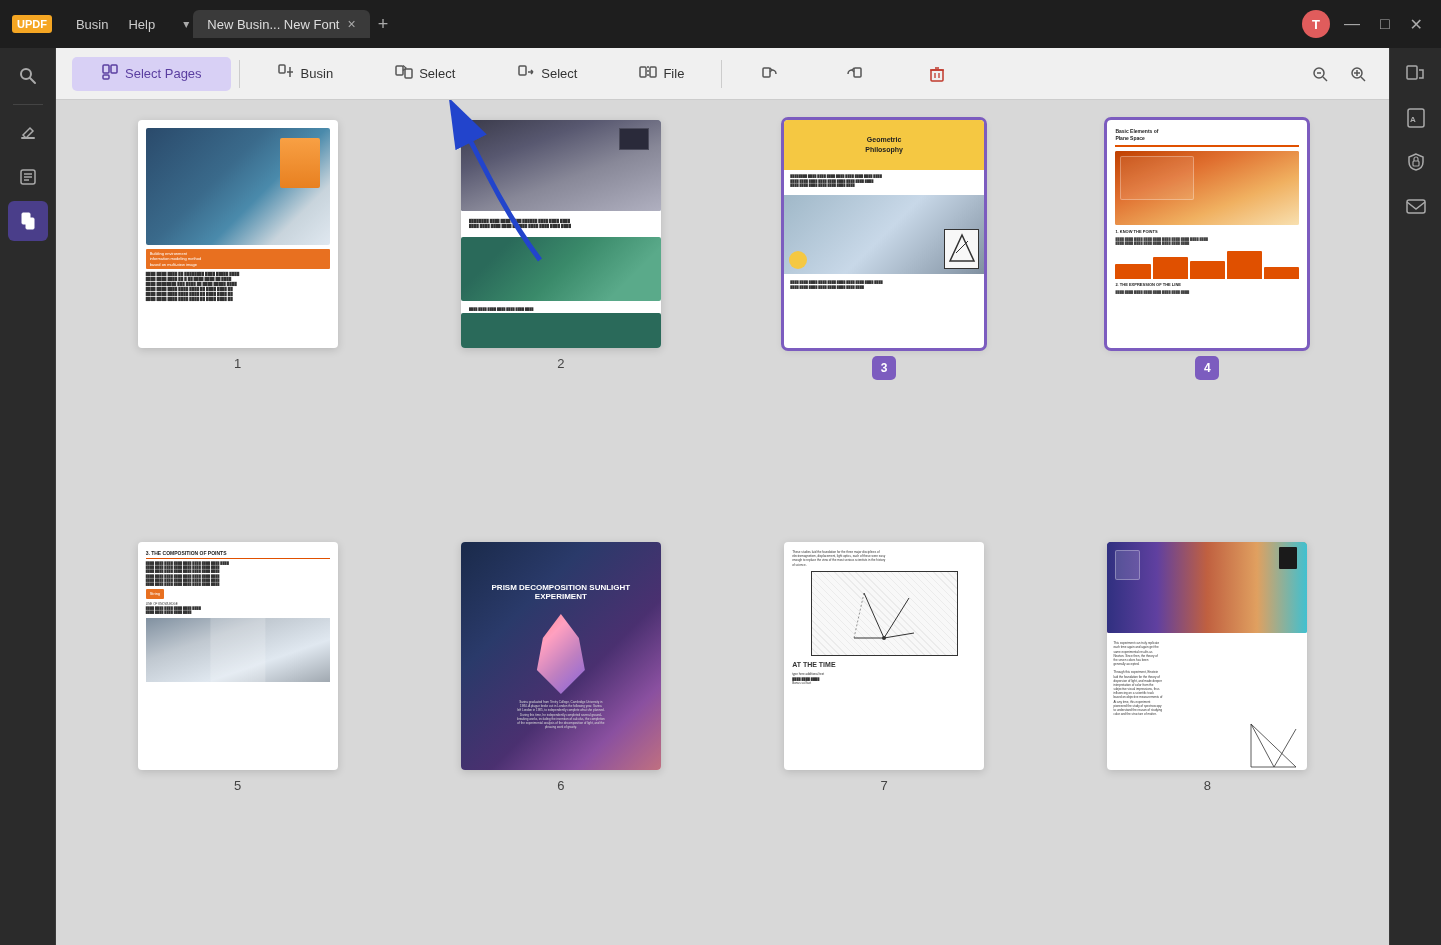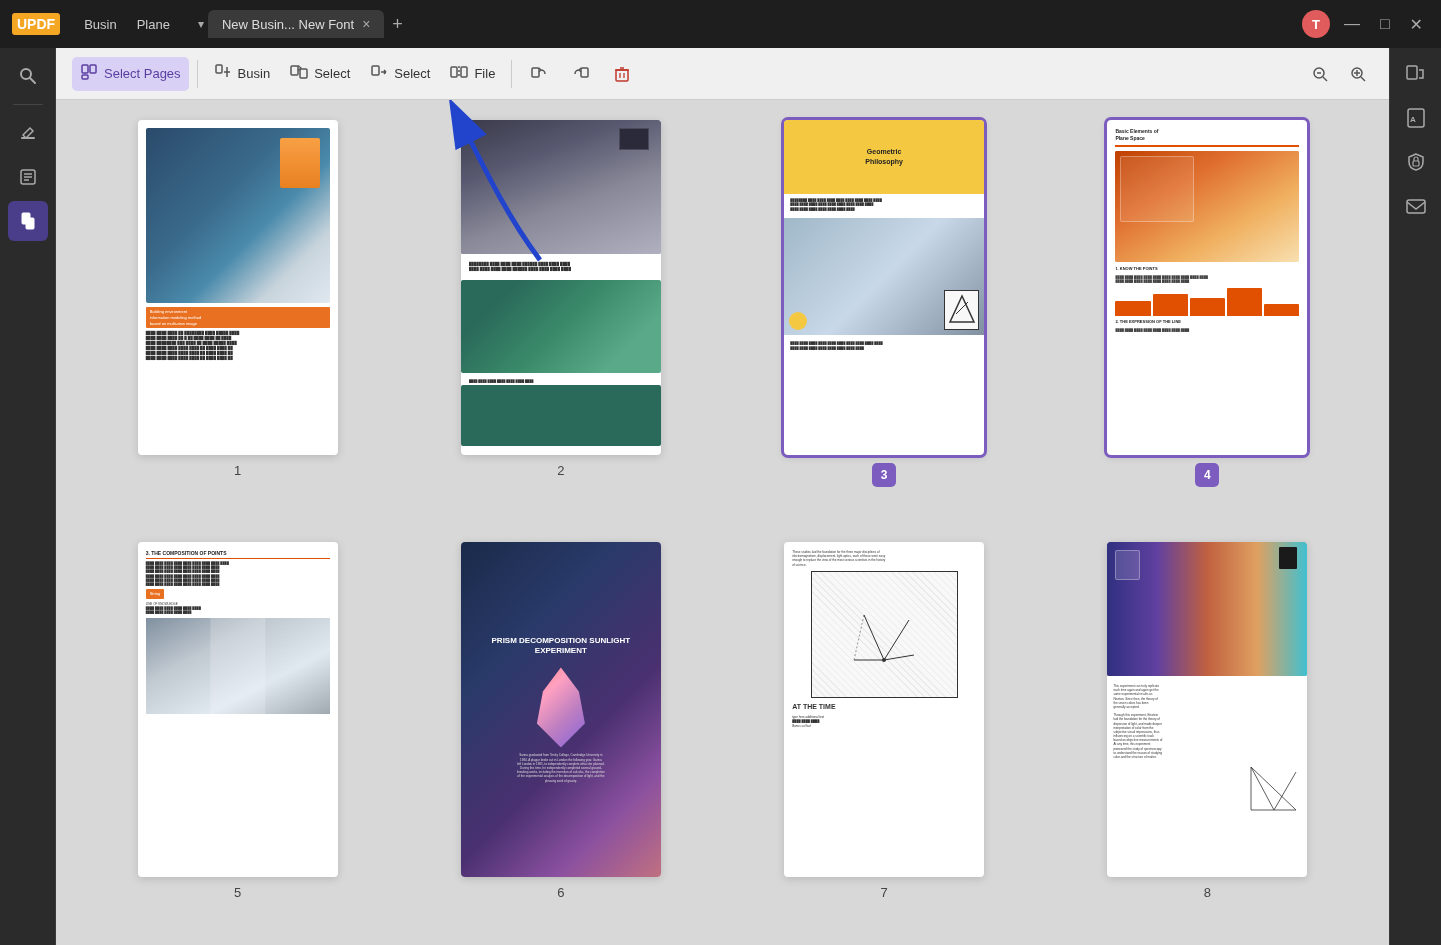--- a/index.html
+++ b/index.html
@@ -12,21 +12,21 @@
       display: flex;
       align-items: center;
       padding: 0 12px;
       gap: 8px;
       position: relative;
     }
     .app-logo {
       background: #f5a623;
       color: #fff;
       font-weight: 900;
-      font-size: 14px;
+      font-size: 11px;
       padding: 3px 5px;
       border-radius: 3px;
       margin-right: 8px;
     }
     .titlebar-menu {
       display: flex;
       gap: 4px;
     }
     .titlebar-menu-item {
       color: #ccc;
@@ -152,21 +152,21 @@
       height: 52px;
       display: flex;
       align-items: center;
       padding: 0 16px;
       gap: 4px;
     }
     .toolbar-btn {
       display: flex;
       align-items: center;
       gap: 6px;
-      padding: 6px 8px;
+      padding: 6px 29px;
       border-radius: 5px;
       cursor: pointer;
       font-size: 13px;
       color: #333;
       border: none;
       background: transparent;
     }
     .toolbar-btn.active { background: #d8d0f5; color: #5a3ea0; }
     .toolbar-btn-icon {
       font-size: 16px;
@@ -203,21 +203,21 @@
       background: #d8d8d8;
     }
     .page-item {
       display: flex;
       flex-direction: column;
       align-items: center;
       gap: 8px;
     }
     .page-thumb {
       width: 200px;
-      height: 335px;
+      height: 228px;
       background: #fff;
       border-radius: 4px;
       overflow: hidden;
       position: relative;
       box-shadow: 0 2px 8px rgba(0,0,0,0.15);
       cursor: pointer;
     }
     .page-thumb.selected {
       outline: 3px solid #7c5cbf;
     }
@@ -402,21 +402,21 @@
     .page-grid::-webkit-scrollbar-track { background: #ccc; }
     .page-grid::-webkit-scrollbar-thumb { background: #999; border-radius: 4px; }
   </style>
 </head>
 <body>
 
 <div class="titlebar">
   <div class="app-logo">UPDF</div>
   <div class="titlebar-menu">
     <div class="titlebar-menu-item">Busin</div>
-    <div class="titlebar-menu-item">Plane</div>
+    <div class="titlebar-menu-item">Help</div>
   </div>
   <div class="tab-bar">
     <div class="tab-arrow">▾</div>
     <div class="tab">
       <span>New Busin... New Font</span>
       <span class="tab-close">×</span>
     </div>
     <div class="tab-add">+</div>
   </div>
   <div class="titlebar-controls">

